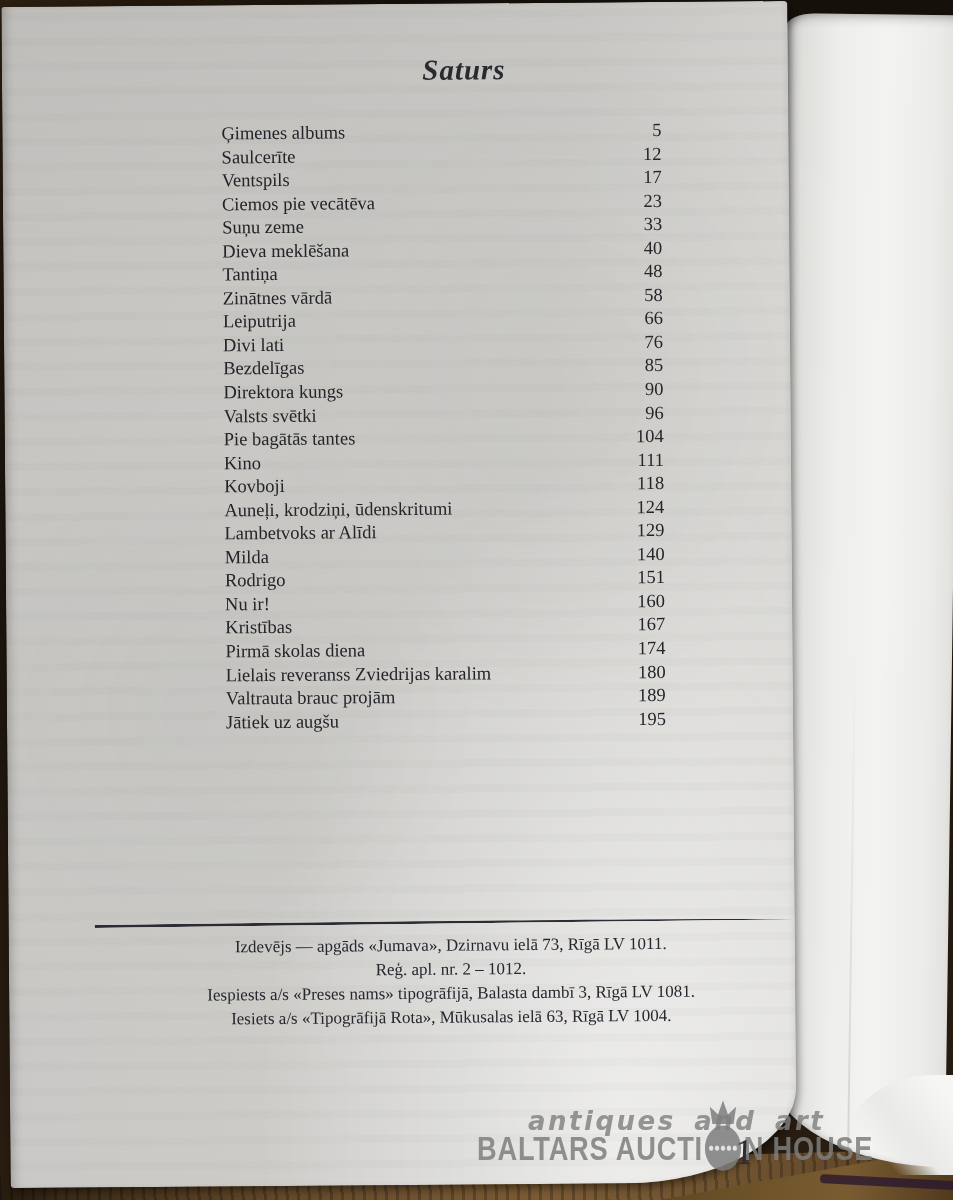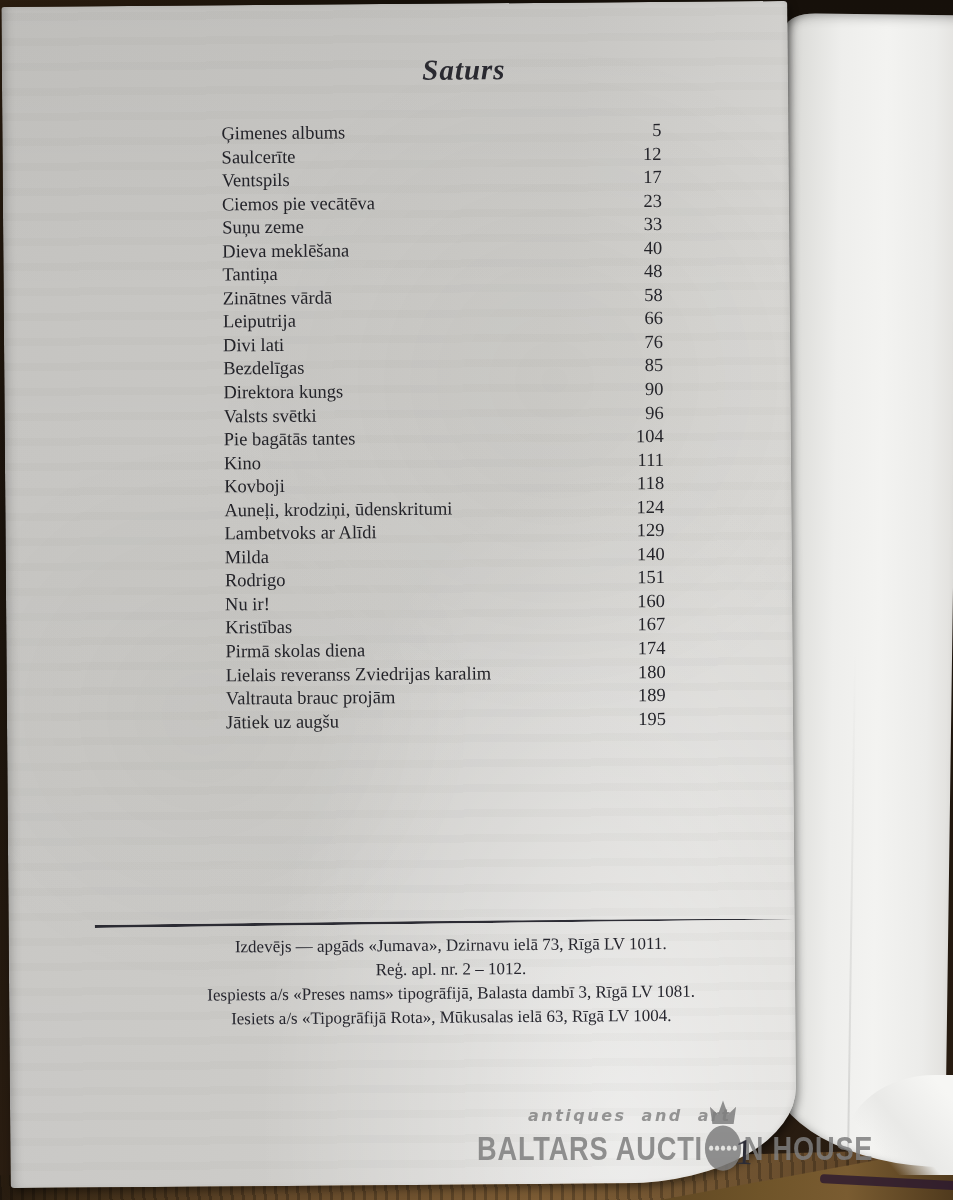--- a/index.html
+++ b/index.html
@@ -79,21 +79,21 @@
   }
   .colophon{
     position:absolute;top:930px;left:92px;width:700px;text-align:center;
     font-size:17px;line-height:24px;color:#26262e;
   }
   
   .watermark{position:absolute;inset:0;z-index:5;pointer-events:none;}
   .wm-tagline{
     position:absolute;left:528px;top:1106px;
     font-family:"DejaVu Sans",sans-serif;font-style:italic;font-weight:600;
-    font-size:16px;letter-spacing:2.5px;word-spacing:7px;color:rgba(128,128,128,0.82);
+    font-size:26px;letter-spacing:2.5px;word-spacing:7px;color:rgba(128,128,128,0.82);
   }
   .wm-brand{
     position:absolute;left:477px;top:1129px;display:flex;align-items:flex-start;
     transform:scaleX(0.8);transform-origin:0 0;
     font-family:"Liberation Sans",sans-serif;font-weight:bold;
     font-size:34px;letter-spacing:1px;color:rgba(126,126,126,0.85);white-space:nowrap;
   }
   .wm-logo{width:47px;height:78px;margin:-30px 2px 0 2px;flex:none;}
   .page-number{
     position:absolute;left:735px;top:1131px;z-index:6;

